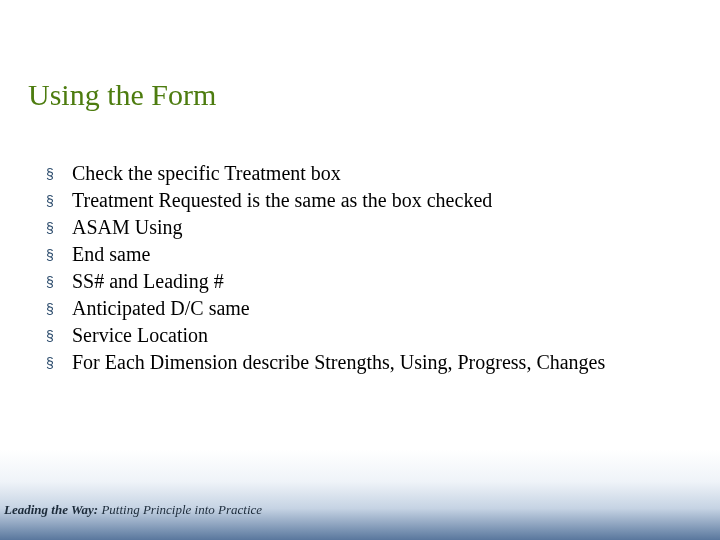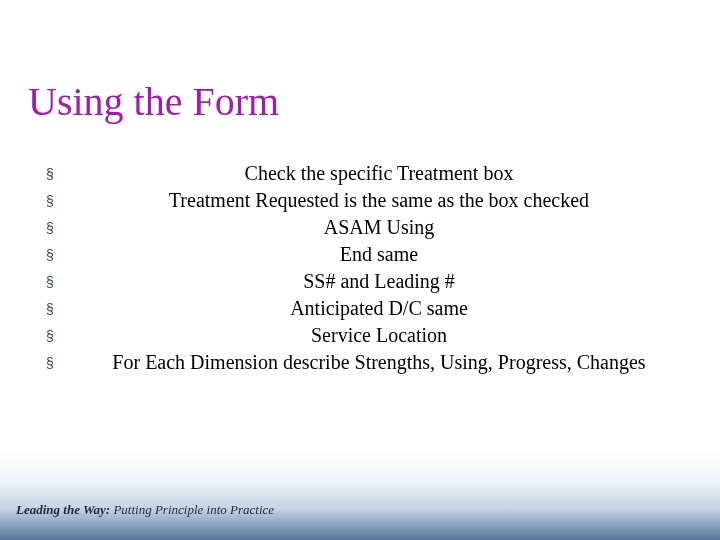--- a/index.html
+++ b/index.html
@@ -16,23 +16,23 @@
   .slide {
     position: relative;
     width: 720px;
     height: 540px;
     box-sizing: border-box;
   }
   .title {
     position: absolute;
     left: 28px;
     top: 78px;
-    font-size: 40px;
+    font-size: 30px;
     font-weight: 400;
-    color: #a21caf;
+    color: #4d7c0f;
   }
   .bullets {
     position: absolute;
     left: 46px;
     top: 160px;
     width: 640px;
   }
   .bullet-row {
     display: flex;
     align-items: baseline;
@@ -44,38 +44,37 @@
     width: 26px;
     flex: 0 0 26px;
     color: #2a4a6b;
     font-family: Arial, sans-serif;
     font-size: 14px;
     position: relative;
     top: -1px;
   }
   .bullet-text {
     flex: 1 1 auto;
-    text-align: center;
   }
   .footer-gradient {
     position: absolute;
     left: 0;
     bottom: 0;
     width: 720px;
     height: 90px;
     background: linear-gradient(to bottom,
       rgba(255,255,255,0) 0%,
       rgba(210,222,236,0.35) 35%,
       rgba(150,175,205,0.55) 65%,
       rgba(60,95,140,0.85) 100%);
     pointer-events: none;
   }
   .footer-text {
     position: absolute;
-    left: 16px;
+    left: 4px;
     bottom: 22px;
     font-size: 13px;
     color: #1c2b3a;
   }
   .footer-text .lead {
     font-weight: bold;
     font-style: italic;
   }
   .footer-text .sub {
     font-style: italic;

